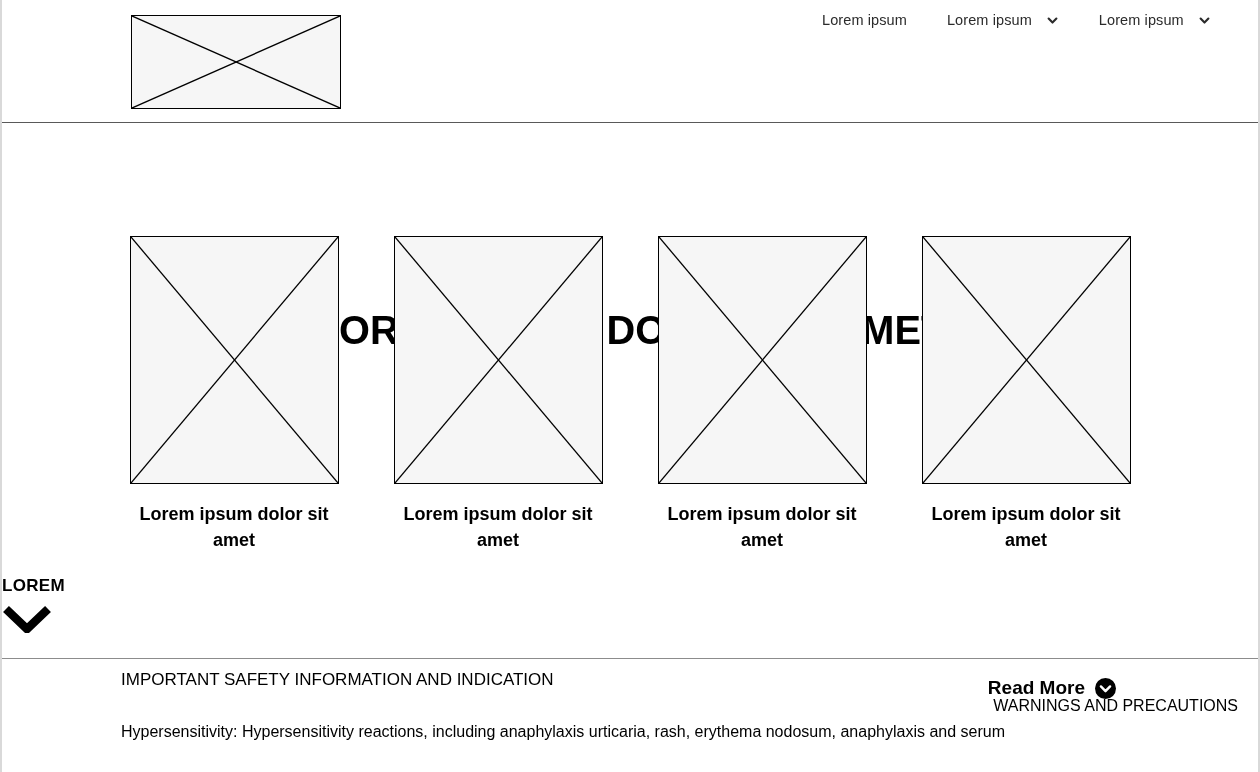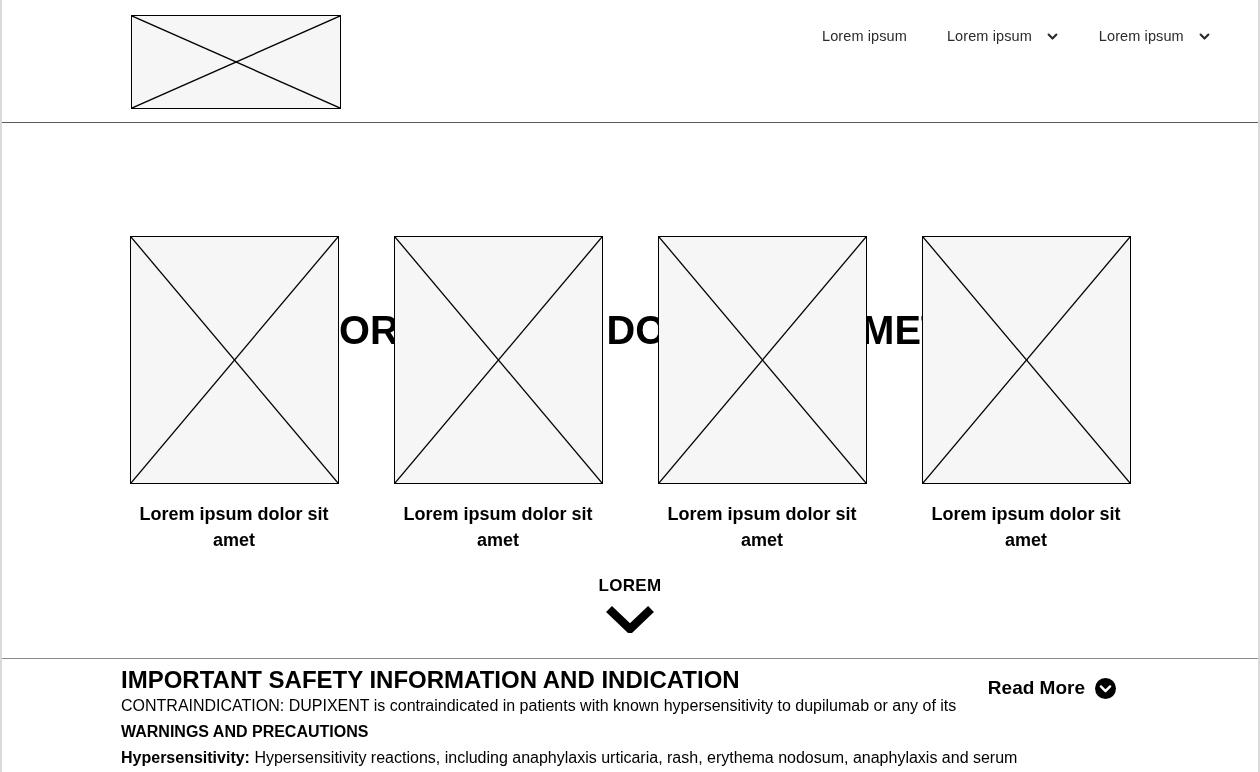--- a/index.html
+++ b/index.html
@@ -56,21 +56,20 @@
     height: 100%;
     display: block;
   }
 
   .main-nav {
     position: absolute;
     top: 11px;
     left: 820px;
     display: flex;
     align-items: flex-start;
-    margin-top: 16px;
   }
   .nav-item {
     display: flex;
     align-items: center;
     font-size: 14.5px;
     color: #2b2b2b;
     letter-spacing: 0.1px;
     white-space: nowrap;
     cursor: pointer;
   }
@@ -136,21 +135,21 @@
     max-width: 200px;
     margin-left: auto;
     margin-right: auto;
   }
 
   .scroll-cue {
     position: absolute;
     top: 452px;
     left: 0;
     width: 1256px;
-    text-align: center;
+    text-align: left;
   }
   .scroll-cue-label {
     font-size: 17px;
     font-weight: bold;
     letter-spacing: 0.3px;
     line-height: 22px;
     color: #000000;
   }
   .scroll-cue-chevron {
     margin-top: 8px;
@@ -167,34 +166,34 @@
     box-sizing: border-box;
     background: #ffffff;
     overflow: hidden;
   }
   .isi-inner {
     position: relative;
     padding-left: 119px;
     padding-right: 20px;
   }
   .isi-heading {
-    font-size: 24px;
+    font-size: 17px;
     line-height: 26px;
-    font-weight: bold;
+    font-weight: normal;
     color: #000000;
     white-space: nowrap;
   }
   .isi-line {
     font-size: 16px;
     line-height: 26px;
     color: #000000;
     white-space: nowrap;
   }
-  .isi-line.bold { font-weight: bold; }
-  .isi-line .lead { font-weight: bold; }
+  .isi-line.bold { font-weight: normal; text-align: right; }
+  .isi-line .lead { font-weight: normal; }
 
   .read-more {
     position: absolute;
     right: 142px;
     top: 9px;
     display: flex;
     align-items: center;
     cursor: pointer;
     white-space: nowrap;
     margin-left: 36px;
@@ -311,21 +310,20 @@
       </div>
     </div>
 
   </div>
 
   <div class="isi">
     <div class="isi-inner">
 
       <div class="isi-heading">IMPORTANT SAFETY INFORMATION AND INDICATION</div>
 
-      <div class="isi-line">CONTRAINDICATION: DUPIXENT is contraindicated in patients with known hypersensitivity to dupilumab or any of its</div>
 
       <div class="isi-line bold">WARNINGS AND PRECAUTIONS</div>
 
       <div class="isi-line"><span class="lead">Hypersensitivity:</span><span> Hypersensitivity reactions, including anaphylaxis urticaria, rash, erythema nodosum, anaphylaxis and serum</span></div>
 
       <div class="read-more">
         <span class="read-more-label">Read More</span>
         <span class="read-more-icon">
           <svg width="21" height="21" viewBox="0 0 21 21">
             <circle cx="10.5" cy="10.5" r="10.5" fill="#000000"></circle>

